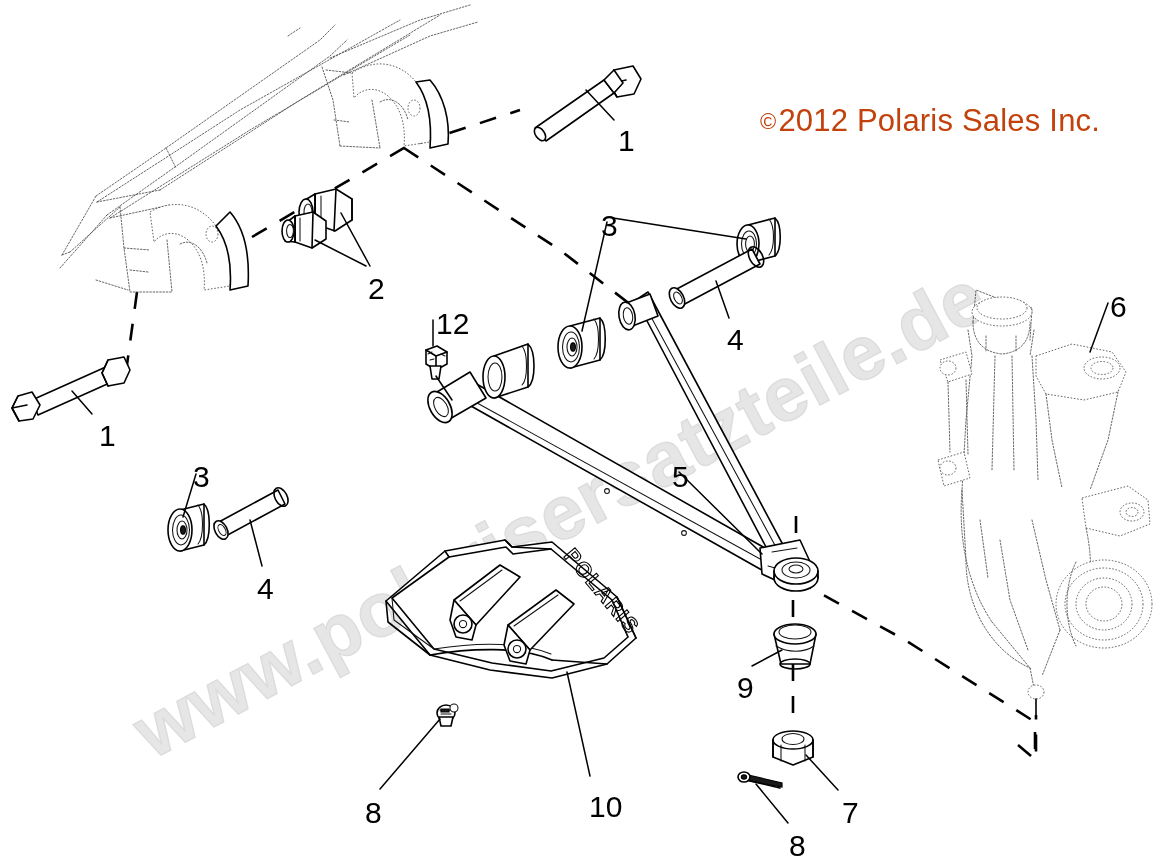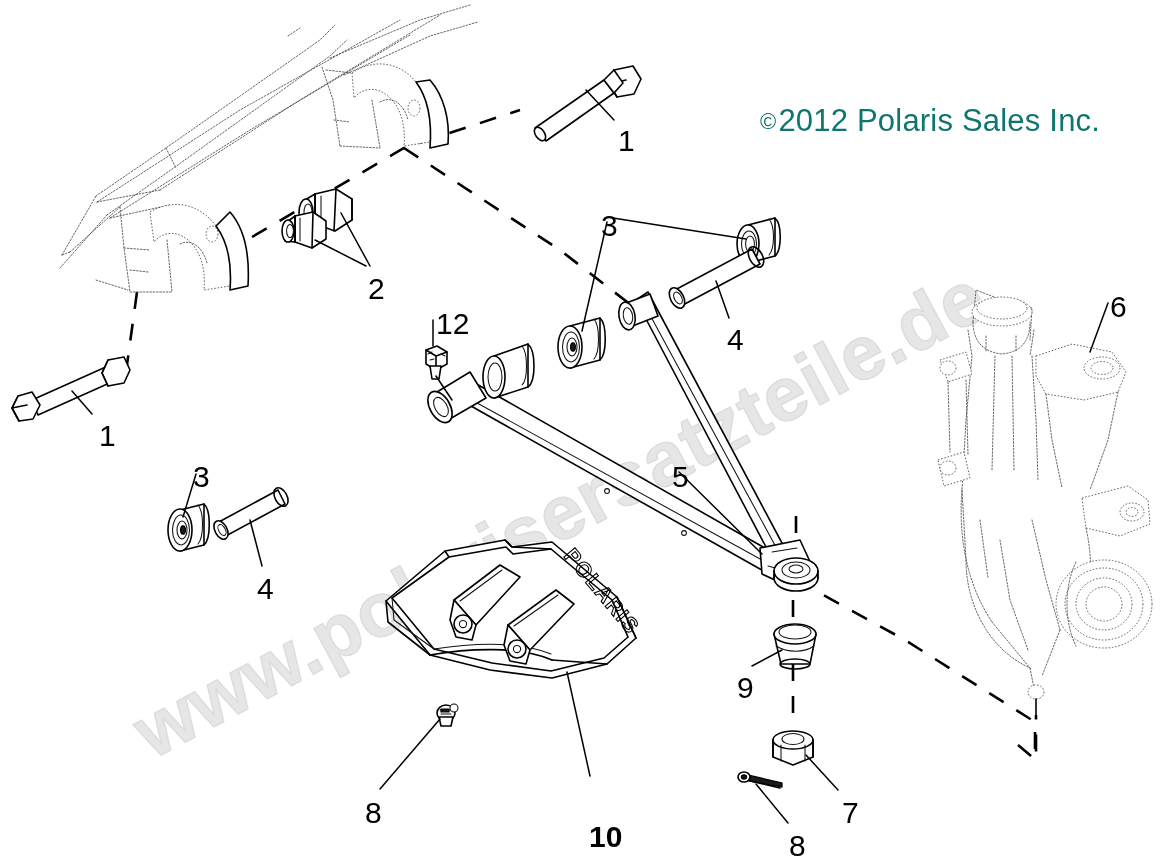--- a/index.html
+++ b/index.html
@@ -32,21 +32,21 @@
     line-height: 1;
     white-space: nowrap;
     user-select: none;
   }
   #copyright-notice {
     position: absolute;
     left: 760px;
     top: 103px;
     font-family: "Liberation Sans", sans-serif;
     font-size: 31px;
-    color: #0f766e;
+    color: #c2410c;
     white-space: nowrap;
     letter-spacing: 0.2px;
   }
   #copyright-notice .c-sym {
     font-size: 22px;
     vertical-align: 2px;
     margin-right: 2px;
   }
   .wm-text {
     font-family: "Liberation Sans", sans-serif;
@@ -486,18 +486,18 @@
       <div class="callout-label" style="left: 368px; top: 274px;">2</div>
       <div class="callout-label" style="left: 601px; top: 211px;">3</div>
       <div class="callout-label" style="left: 193px; top: 462px;">3</div>
       <div class="callout-label" style="left: 727px; top: 325px;">4</div>
       <div class="callout-label" style="left: 257px; top: 574px;">4</div>
       <div class="callout-label" style="left: 672px; top: 462px;">5</div>
       <div class="callout-label" style="left: 1110px; top: 292px;">6</div>
       <div class="callout-label" style="left: 842px; top: 798px;">7</div>
       <div class="callout-label" style="left: 789px; top: 831px;">8</div>
       <div class="callout-label" style="left: 737px; top: 673px;">9</div>
-      <div class="callout-label" style="left: 589px; top: 822px; font-weight: bold;">10</div>
+      <div class="callout-label" style="left: 589px; top: 792px;">10</div>
       <div class="callout-label" style="left: 365px; top: 798px;">8</div>
       <div class="callout-label" style="left: 428px; top: 309px; margin-left: 8px;">12</div>
     </div>
 
 </div>
 
 </body></html>

